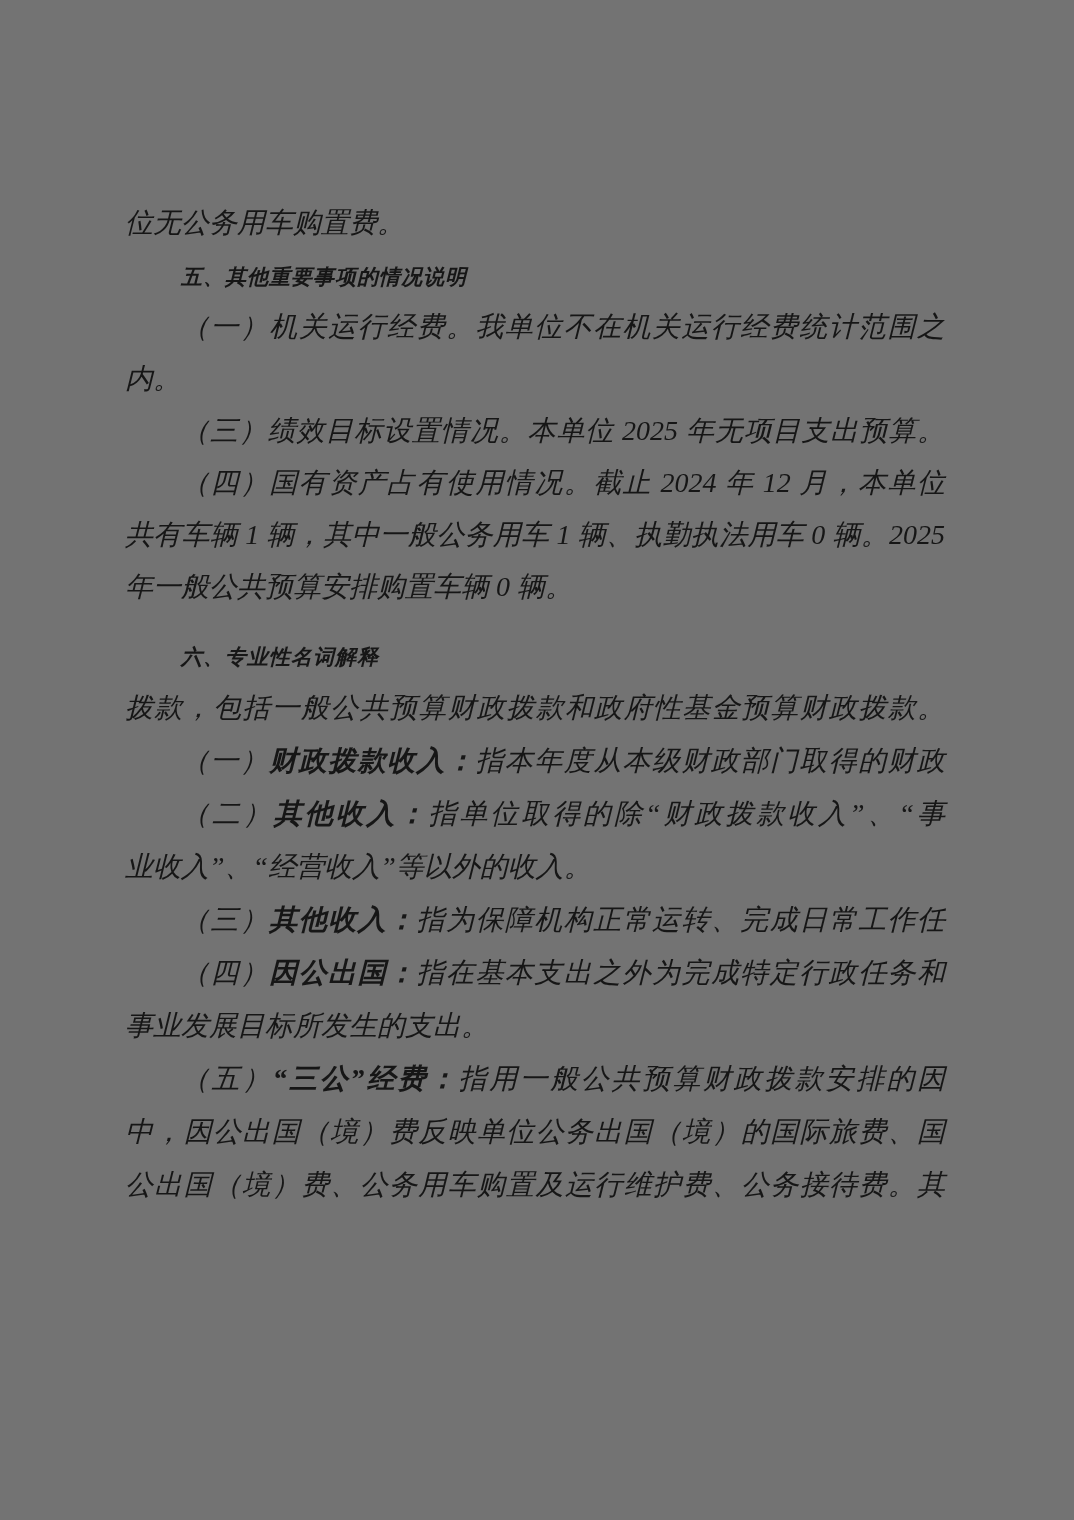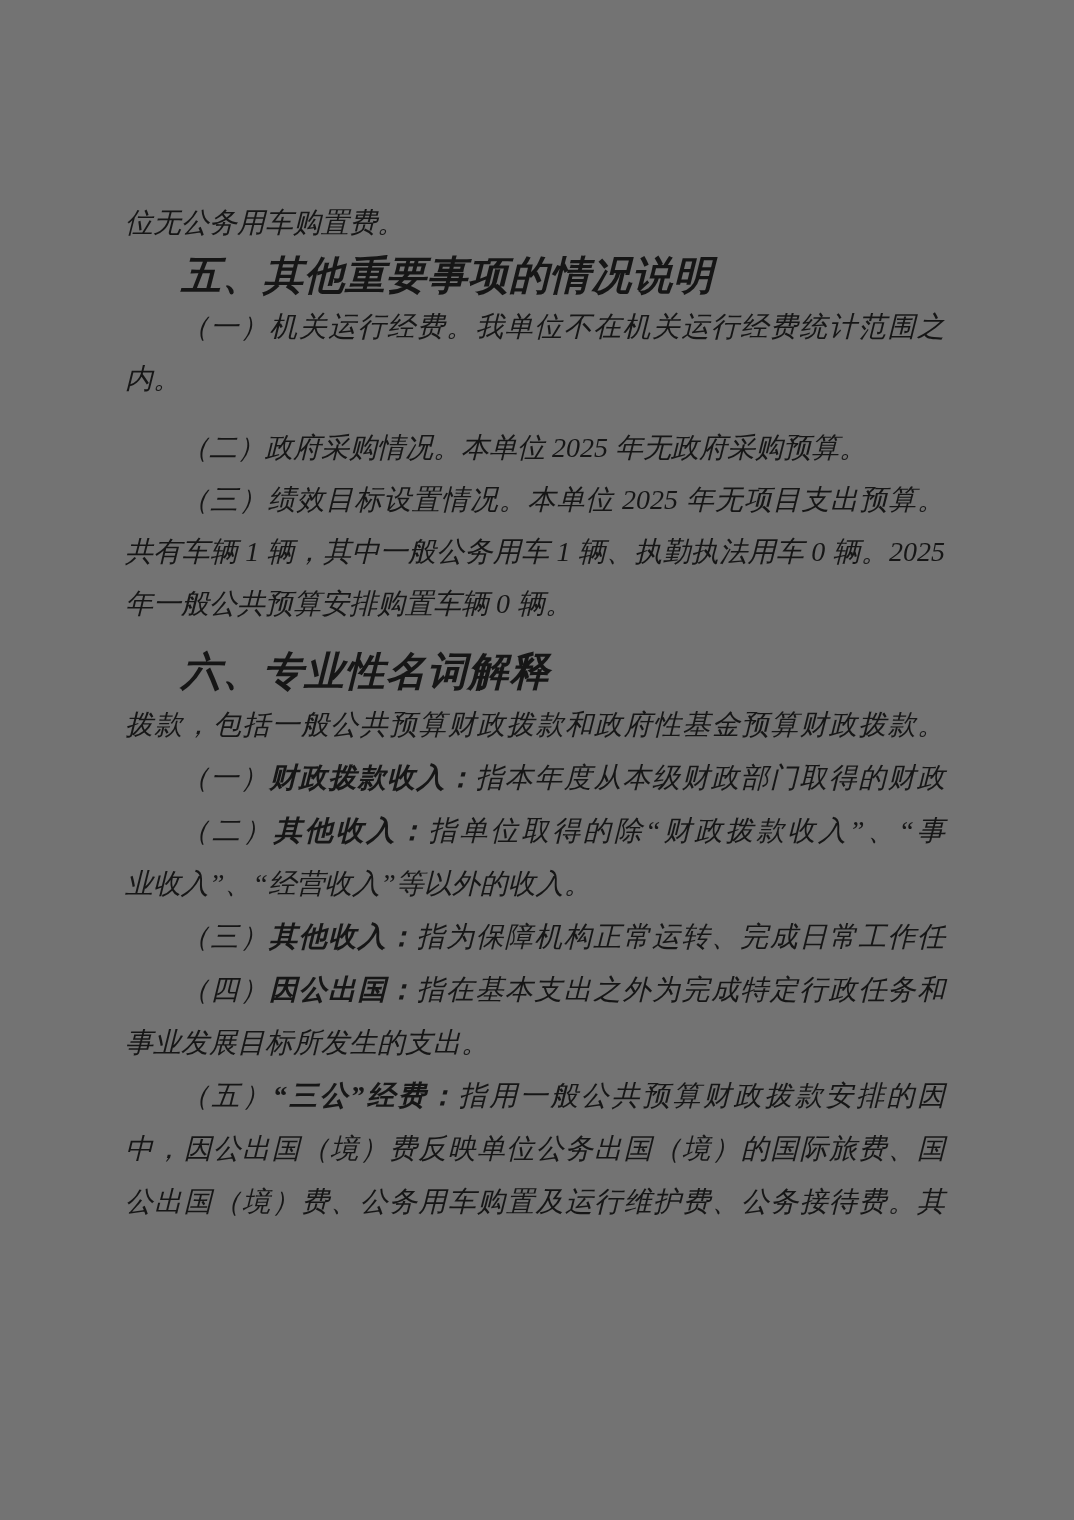--- a/index.html
+++ b/index.html
@@ -46,45 +46,45 @@
     text-align-last: justify;
   }
   .indent {
     padding-left: 56px;
   }
   .gap-sm { margin-top: 17px; }
   .gap-lg { margin-top: 15px; }
   .heading {
     font-family: "Liberation Sans", "DejaVu Sans", sans-serif;
     font-weight: 700;
-    font-size: 40px;
+    font-size: 21px;
     letter-spacing: 1px;
   }
   .term {
     font-weight: 700;
   }
 </style>
 </head>
 <body>
 
 <div class="page">
   <div class="textblock">
 
     <div class="ln"><span>位无公务用车购置费。</span></div>
 
     <div class="ln indent"><span class="heading">五、其他重要事项的情况说明</span></div>
 
     <div class="ln indent fill"><span>（一）机关运行经费。我单位不在机关运行经费统计范围之</span></div>
 
     <div class="ln"><span>内。</span></div>
 
-    <div class="ln indent gap-sm"><span>（二）政府采购情况。本单位 2025 年无政府采购预算。</span></div>
 
     <div class="ln indent fill"><span>（三）绩效目标设置情况。本单位 2025 年无项目支出预算。</span></div>
 
+    <div class="ln indent fill"><span>（四）国有资产占有使用情况。截止 2024 年 12 月，本单位</span></div>
 
     <div class="ln fill"><span>共有车辆 1 辆，其中一般公务用车 1 辆、执勤执法用车 0 辆。2025</span></div>
 
     <div class="ln"><span>年一般公共预算安排购置车辆 0 辆。</span></div>
 
     <div class="ln2 indent gap-lg"><span class="heading">六、专业性名词解释</span></div>
 
     <div class="ln2 fill"><span>拨款，包括一般公共预算财政拨款和政府性基金预算财政拨款。</span></div>
 
     <div class="ln2 indent fill"><span>（一）</span><span class="term">财政拨款收入：</span><span>指本年度从本级财政部门取得的财政</span></div>

